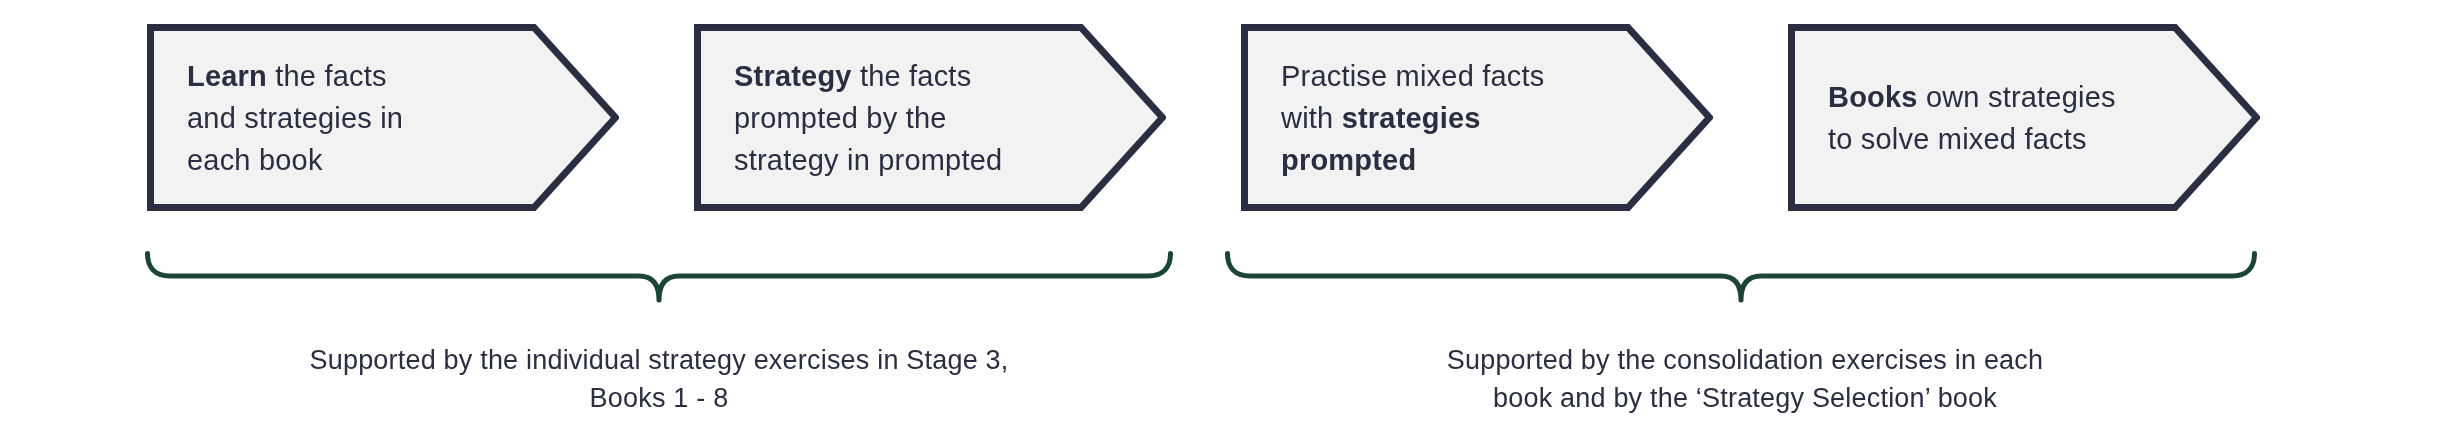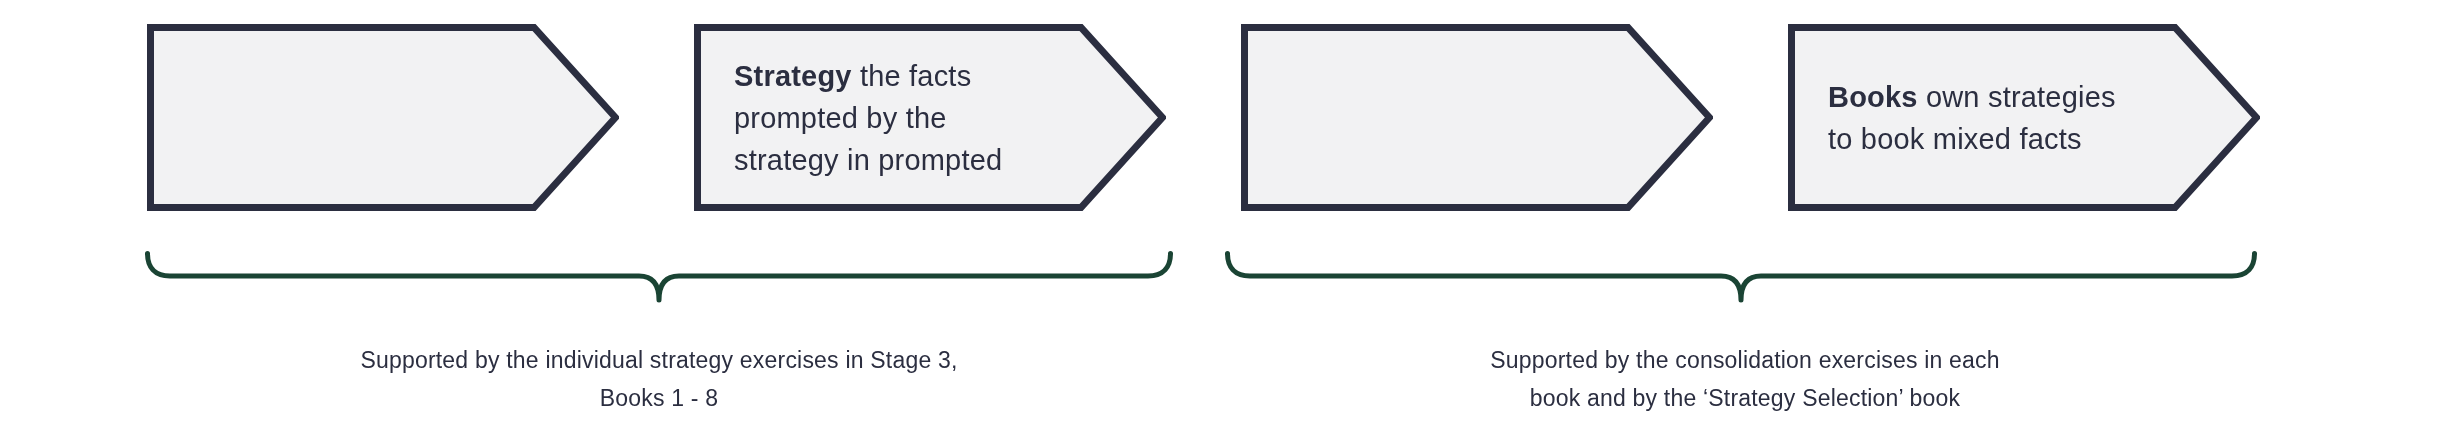--- a/index.html
+++ b/index.html
@@ -63,60 +63,70 @@
     stroke-linecap: round;
     stroke-linejoin: round;
   }
   .brace-left  { left: 145px; }
   .brace-right { left: 1225px; }
   .caption {
     position: absolute;
     top: 341px;
     width: 1000px;
     text-align: center;
-    font-size: 23px;
+    font-size: 27px;
     line-height: 38px;
     letter-spacing: 0.2px;
   }
   .caption-left  { left: 159px; }
   .caption-right { left: 1245px; }
 </style>
 </head>
 <body>
 
 <div class="canvas">
 
   <div class="boxes-row">
     <div class="chevron-box">
       <svg width="472" height="187" viewBox="0 0 472 187">
         <polygon points="3.5,3.5 387,3.5 468.5,93.5 387,183.5 3.5,183.5"></polygon>
       </svg>
+      <div class="box-text">
+          <div><span class="b">Learn</span><span> the facts</span></div>
+          <div><span>and strategies in</span></div>
+          <div><span>each book</span></div>
+        </div>
     </div>
     <div class="chevron-box">
       <svg width="472" height="187" viewBox="0 0 472 187">
         <polygon points="3.5,3.5 387,3.5 468.5,93.5 387,183.5 3.5,183.5"></polygon>
       </svg>
       <div class="box-text">
           <div><span class="b">Strategy</span><span> the facts</span></div>
           <div><span>prompted by the</span></div>
           <div><span>strategy in prompted</span></div>
         </div>
     </div>
     <div class="chevron-box">
       <svg width="472" height="187" viewBox="0 0 472 187">
         <polygon points="3.5,3.5 387,3.5 468.5,93.5 387,183.5 3.5,183.5"></polygon>
       </svg>
+      <div class="box-text">
+          <div><span>Practise mixed facts</span></div>
+          <div><span>with </span><span class="b">strategies</span></div>
+          <div><span class="b">prompted</span></div>
+        </div>
     </div>
     <div class="chevron-box">
       <svg width="472" height="187" viewBox="0 0 472 187">
         <polygon points="3.5,3.5 387,3.5 468.5,93.5 387,183.5 3.5,183.5"></polygon>
       </svg>
       <div class="box-text">
           <div><span class="b">Books</span><span> own strategies</span></div>
-          <div><span>to book mixed facts</span></div>
+          <div><span>to solve mixed facts</span></div>
         </div>
     </div>
   </div>
 
   <svg class="brace brace-left" width="1028" height="52" viewBox="0 0 1028 52">
     <path d="M 2.5 2.5 C 2.5 16 9.5 25 25 25 L 494 25 Q 514 25 514 49 Q 514 25 534 25 L 1003 25 C 1018.5 25 1025.5 16 1025.5 2.5"></path>
   </svg>
   <svg class="brace brace-right" width="1032" height="52" viewBox="0 0 1032 52">
     <path d="M 2.5 2.5 C 2.5 16 9.5 25 25 25 L 496 25 Q 516 25 516 49 Q 516 25 536 25 L 1007 25 C 1022.5 25 1029.5 16 1029.5 2.5"></path>
   </svg>

